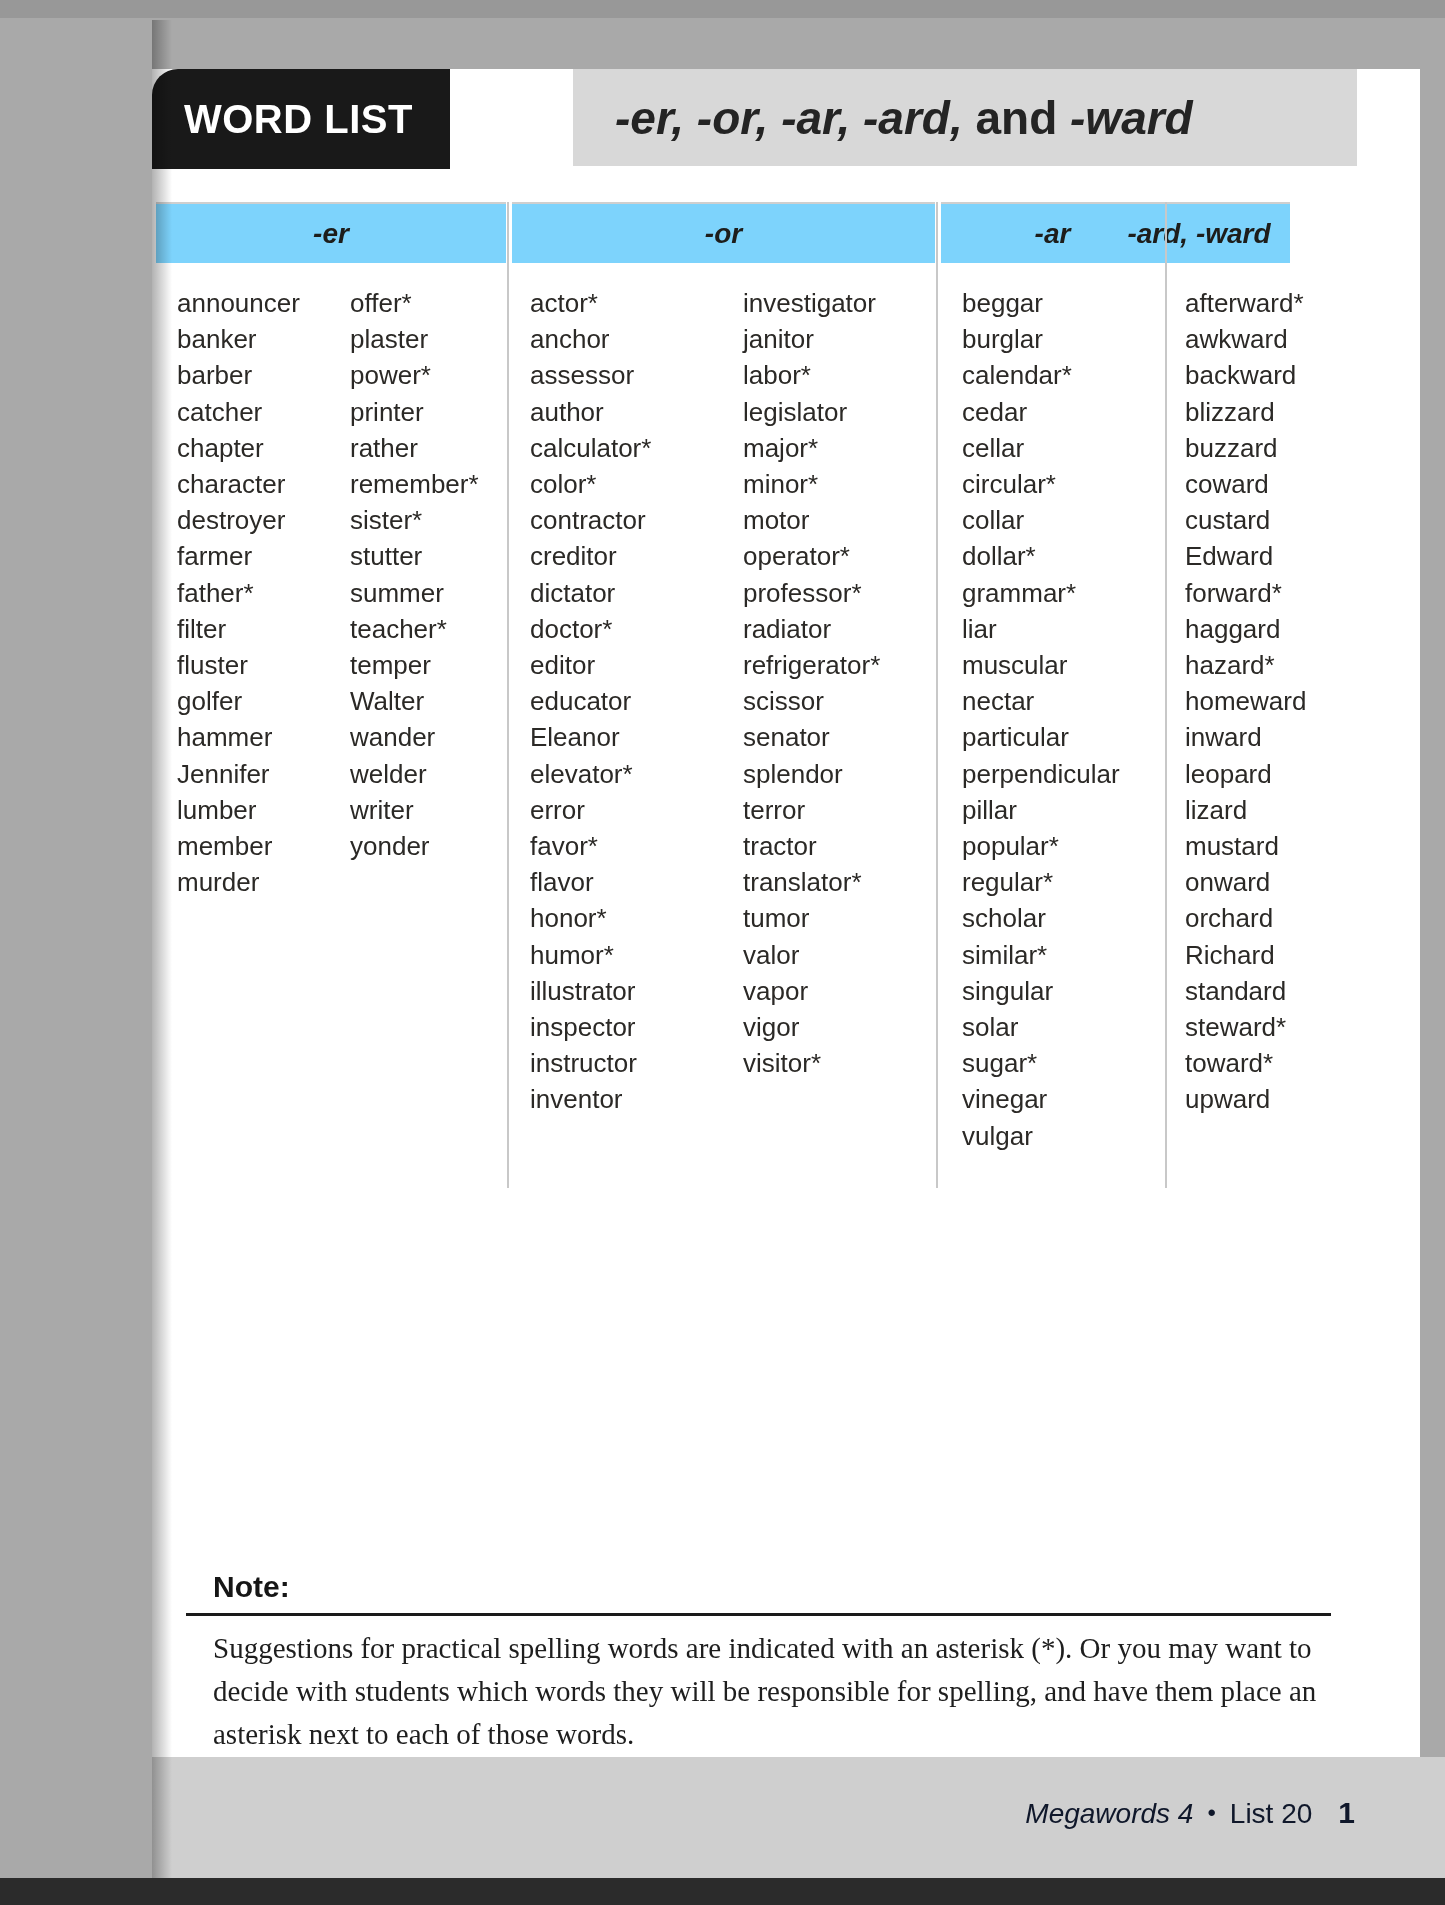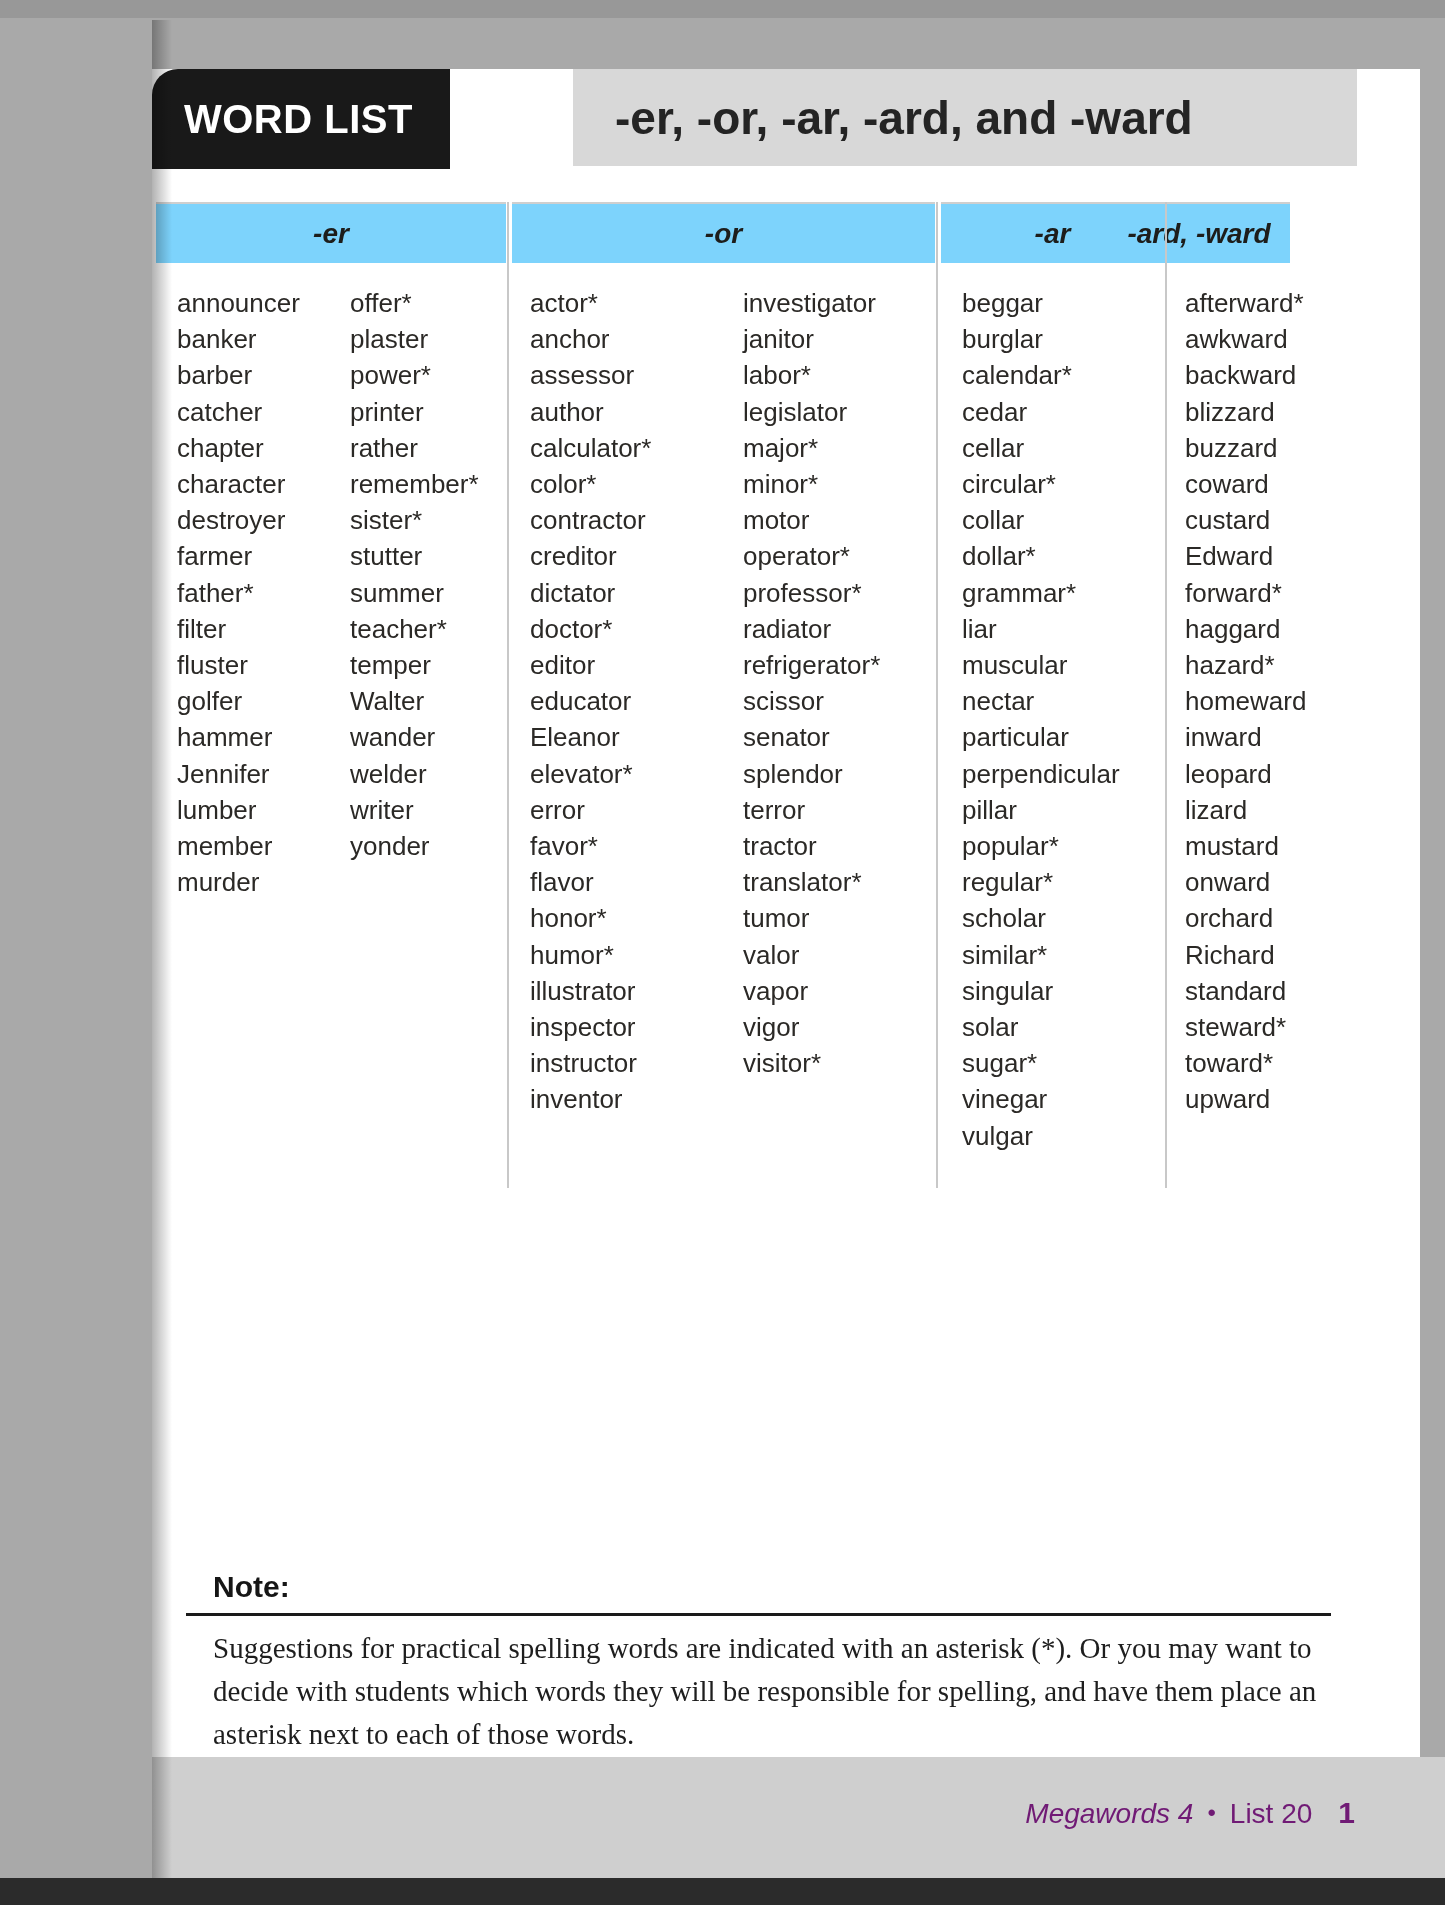--- a/index.html
+++ b/index.html
@@ -20,21 +20,21 @@
   .hdr-black{position:absolute;left:152px;top:69px;width:298px;height:100px;background:#191919;
     border-radius:26px 0 0 0;display:flex;align-items:center;}
   .hdr-black span{color:#ffffff;font-weight:bold;font-size:40px;letter-spacing:.5px;padding-left:32px;}
   .hdr-num{position:absolute;left:445px;top:67px;width:130px;height:101px;box-sizing:border-box;
     background:#ffffff;border:6px solid #141414;border-radius:8px 18px 18px 8px;
     display:flex;align-items:center;justify-content:center;
     font-family:"Liberation Serif",serif;font-weight:bold;font-size:80px;color:#121212;}
   .hdr-title{position:absolute;left:573px;top:69px;width:784px;height:97px;background:#d8d8d8;
     display:flex;align-items:center;padding-left:42px;box-sizing:border-box;
     font-size:46px;font-weight:bold;color:#242424;white-space:pre;}
-  .hdr-title .seg-italic{}
+  .hdr-title .seg-italic{font-style:italic;}
 
   
   .colbar{position:absolute;top:202px;height:61px;background:#7dd3fc;border-top:2px solid #cfcfcf;
     box-sizing:border-box;display:flex;align-items:center;justify-content:center;
     font-style:italic;font-weight:bold;font-size:28px;color:#1d1d1b;}
   #bar-er {left:156px;width:350px;}
   #bar-or {left:512px;width:423px;}
   #bar-ar {left:941px;width:223px;}
   #bar-ard{left:1108px;width:182px;}
 
@@ -49,21 +49,21 @@
   #stack-ar {left:962px;} #stack-ard{left:1185px;}
 
   
   .note-heading{position:absolute;left:213px;top:1570px;font-size:30px;font-weight:bold;color:#161616;}
   .note-rule{position:absolute;left:186px;top:1613px;width:1145px;height:3px;background:#1a1a1a;}
   .note-body{position:absolute;left:213px;top:1627px;width:1122px;
     font-family:"Liberation Serif",serif;font-size:29px;line-height:43px;color:#1e1e1e;}
 
   
   .footer-text{position:absolute;left:152px;top:1796px;width:1203px;text-align:right;
-    font-size:28px;color:#701a75;white-space:nowrap;}
+    font-size:28px;color:#0f172a;white-space:nowrap;}
   .footer-text .book{font-style:italic;}
   .footer-text .sep{display:inline-block;margin:0 14px;font-size:24px;vertical-align:2px;}
   .footer-text .pagenum{font-weight:bold;font-size:30px;margin-left:26px;}
 </style>
 </head>
 <body>
 
 <div id="screen">
   <div class="top-band"></div>
   <div class="page"></div>

